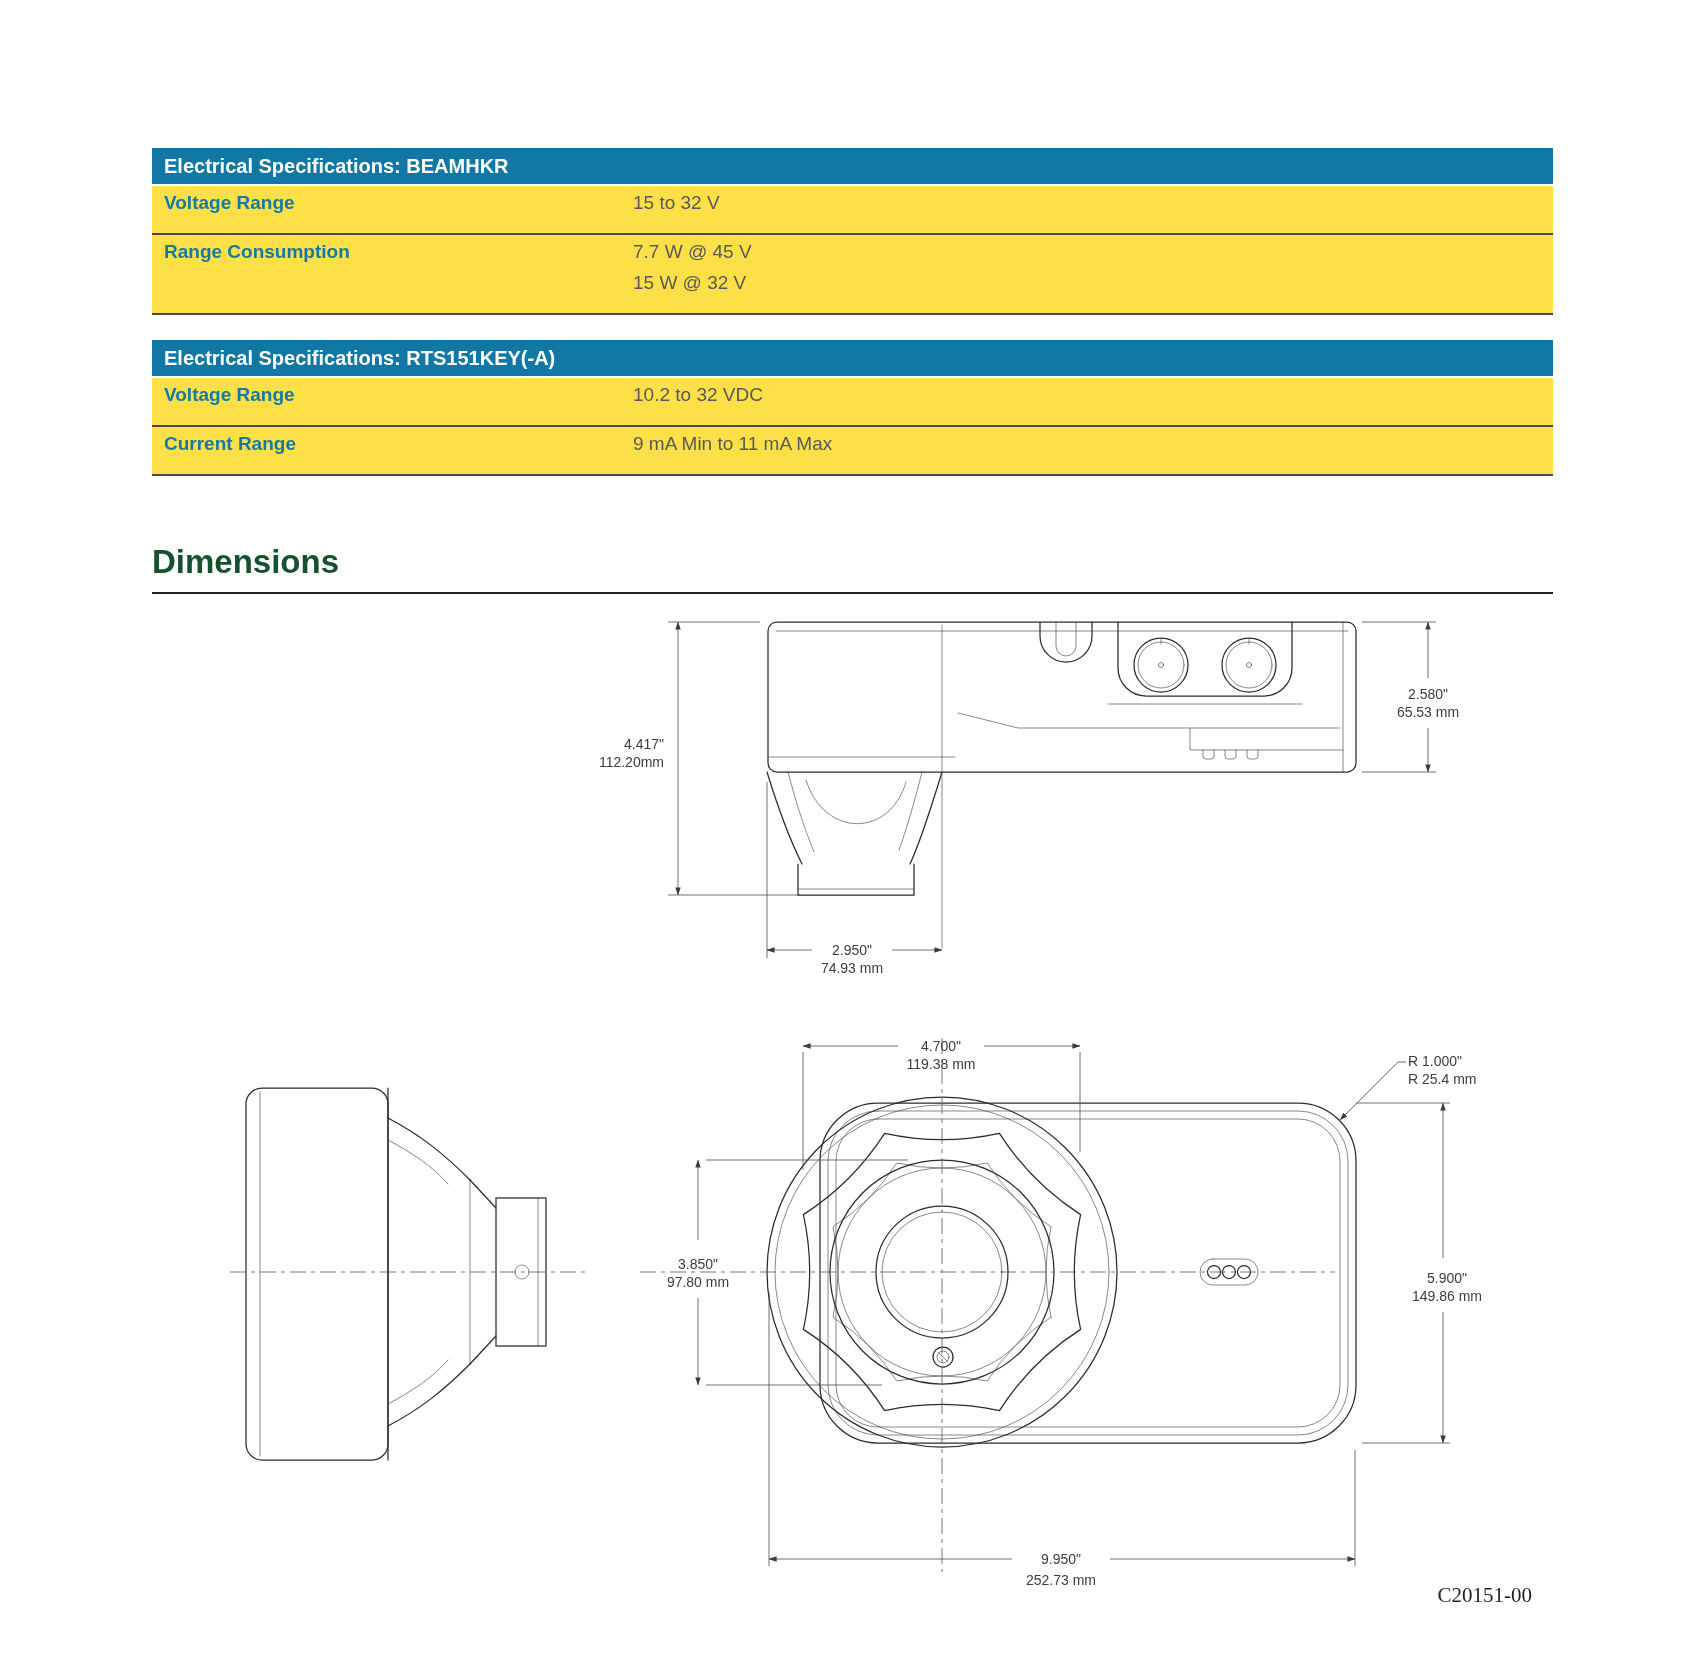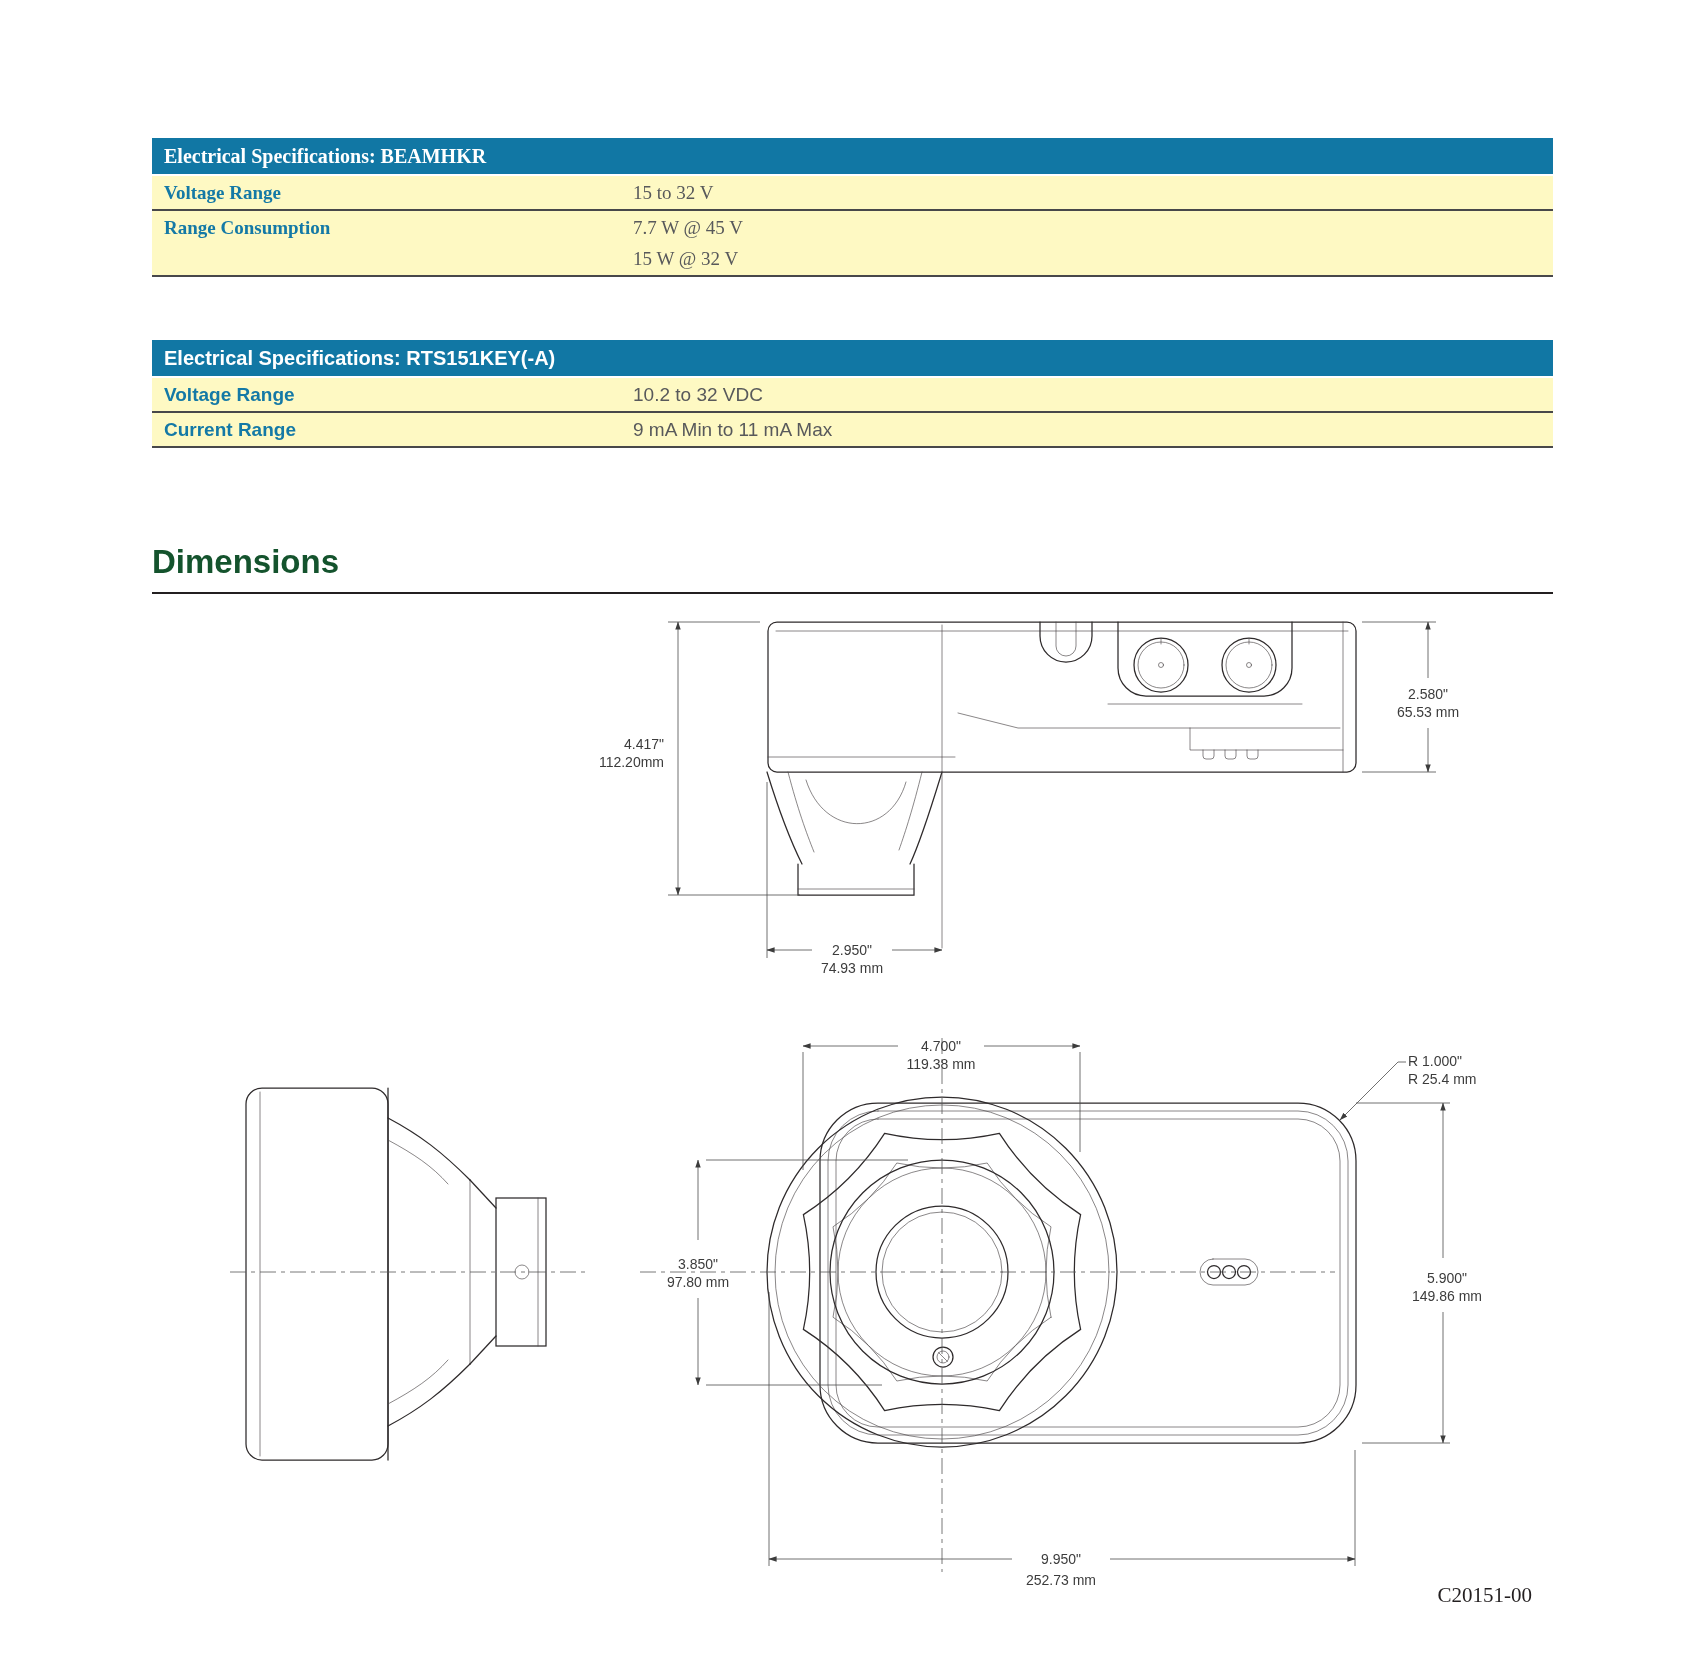--- a/index.html
+++ b/index.html
@@ -4,21 +4,21 @@
 <style>
   html,body{margin:0;padding:0;background:#ffffff;}
   .page{position:relative;width:1700px;height:1660px;background:#ffffff;
         font-family:"Liberation Sans",sans-serif;overflow:hidden;}
 
   
   .spec-table{position:absolute;left:152px;width:1401px;}
   .bar{height:36px;line-height:36px;background:#1177a4;color:#ffffff;
        font-size:20px;font-weight:bold;padding:0 0 0 12px;}
   .trow{display:flex;align-items:flex-start;border-bottom:2px solid #48484a;
-        padding:6px 0 5px 12px;font-size:19px;background:#fef9c3;}
+        padding:6px 0 19px 12px;font-size:19px;background:#fde047;}
   .trow.first{border-top:none;margin-top:2px;}
   .tlabel{flex:0 0 469px;color:#1479a6;font-weight:bold;}
   .tvalue{color:#58595b;}
   .tvalue .v2{display:block;margin-top:9px;}
 
   
   .sec-heading{position:absolute;left:152px;top:543px;font-size:33px;
                font-weight:bold;color:#14532d;}
   .sec-rule{position:absolute;left:152px;top:592px;width:1401px;height:2px;
             background:#231f20;}
@@ -34,21 +34,21 @@
   
   .doc-code{position:absolute;left:1422px;top:1583px;width:110px;
             font-family:"Liberation Serif",serif;font-size:21px;color:#231f20;
             text-align:right;}
 </style>
 </head>
 <body>
 
 <div class="page">
 
-  <div class="spec-table" style="top:138px;font-family:Liberation Serif, serif;">
+  <div class="spec-table" style="top:148px;">
     <div class="bar">Electrical Specifications: BEAMHKR</div>
     <div class="trow first">
       <div class="tlabel">Voltage Range</div>
       <div class="tvalue">15 to 32 V</div>
     </div>
     <div class="trow">
       <div class="tlabel">Range Consumption</div>
       <div class="tvalue">
         <span>7.7 W @ 45 V</span>
         <span class="v2">15 W @ 32 V</span>

